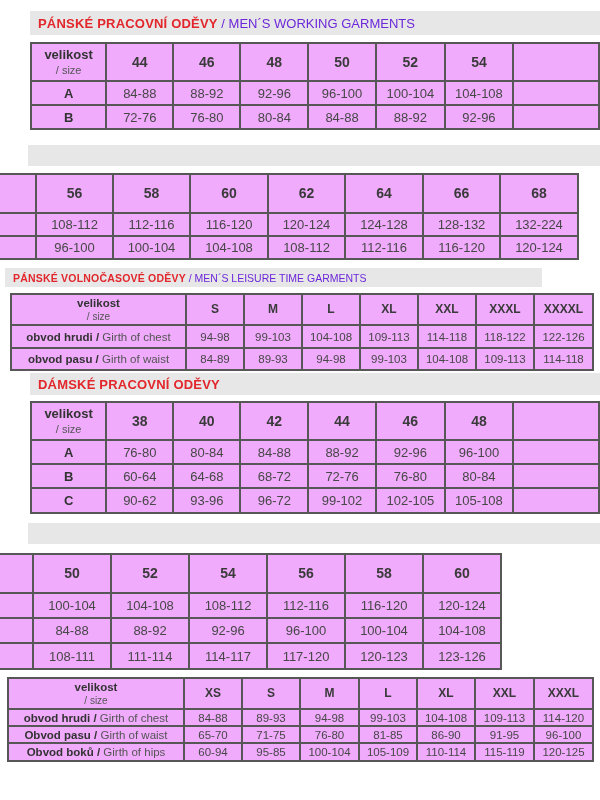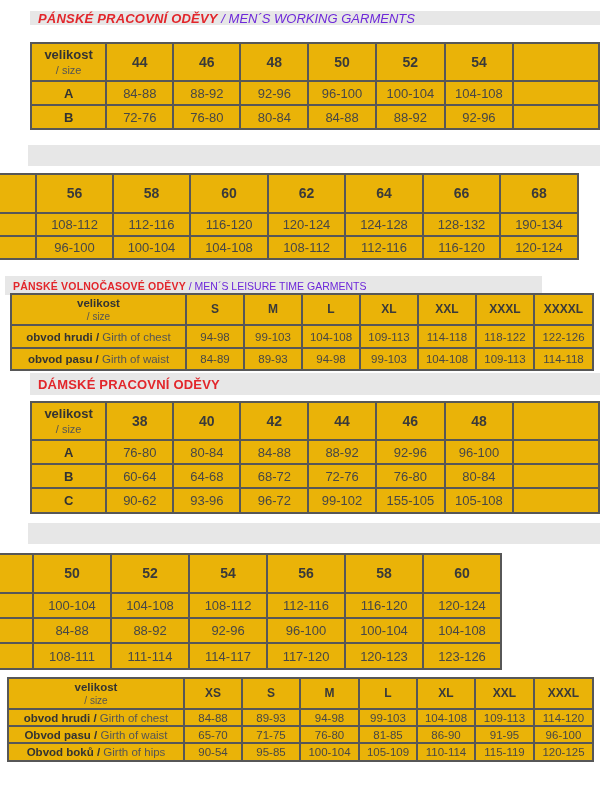--- a/index.html
+++ b/index.html
@@ -6,40 +6,40 @@
   body{
     width:600px;height:800px;position:relative;overflow:hidden;
     background:#ffffff;font-family:"Liberation Sans",sans-serif;
   }
   .bar{position:absolute;background:#e7e7e7;display:flex;align-items:center;padding-left:8px;box-sizing:border-box;}
   .t-b{font-weight:bold;color:#e2262b;letter-spacing:.2px;white-space:pre;}
   .t-l{font-weight:normal;color:#6d28d9;white-space:pre;}
   .title-lg .t-b,.title-lg .t-l{font-size:13px;}
   .title-sm .t-b,.title-sm .t-l{font-size:10.5px;}
   .clip{position:absolute;overflow:hidden;}
-  table{border-collapse:collapse;table-layout:fixed;background:#eab308;}
+  table{border-collapse:collapse;table-layout:fixed;background:#f0abfc;}
   th,td{border:2px solid #575757;text-align:center;vertical-align:middle;padding:0;overflow:hidden;}
   th{font-weight:bold;color:#3a3a3a;font-size:14px;line-height:1.05;}
   td{color:#474747;font-size:13px;}
   td .cb{font-weight:bold;color:#333;}
   td .cr{font-weight:normal;color:#555;}
   th .cb{font-size:13px;font-weight:bold;color:#333;}
   th .cr{font-size:11px;font-weight:normal;color:#555;}
   table.small th{font-size:12px;}
   table.small td{font-size:11.5px;}
   table.small th .cb{font-size:11.5px;}
   table.small th .cr{font-size:10px;}
   table.small td .cb,table.small td .cr{font-size:11.5px;}
 </style>
 </head>
 <body>
 
 <div>
 
-  <div class="bar title-lg" style="left:30px;top:11px;width:570px;height:14px;font-style:italic;">
+  <div class="bar title-lg" style="left:30px;top:11px;width:570px;height:24px;">
     <span class="t-b">PÁNSKÉ PRACOVNÍ ODĚVY</span>
       <span class="t-l"> / MEN´S WORKING GARMENTS</span>
   </div>
 
   <div class="clip" style="left:30px;top:42px;width:570px;height:91px;">
     <table>
         <colgroup>
           <col style="width: 80px;">
           <col style="width: 76px;">
           <col style="width: 76px;">
@@ -114,37 +114,37 @@
         </thead>
         <tbody>
           <tr style="height: 23px;">
             <td></td>
             <td>108-112</td>
             <td>112-116</td>
             <td>116-120</td>
             <td>120-124</td>
             <td>124-128</td>
             <td>128-132</td>
-            <td>190-134</td>
+            <td>132-224</td>
           </tr>
           <tr style="height: 23px;">
             <td></td>
             <td>96-100</td>
             <td>100-104</td>
             <td>104-108</td>
             <td>108-112</td>
             <td>112-116</td>
             <td>116-120</td>
             <td>120-124</td>
           </tr>
         </tbody>
       </table>
   </div>
 
-  <div class="bar title-sm" style="left:5px;top:276px;width:537px;height:19px;">
+  <div class="bar title-sm" style="left:5px;top:268px;width:537px;height:19px;">
     <span class="t-b">PÁNSKÉ VOLNOČASOVÉ ODĚVY</span>
       <span class="t-l"> / MEN´S LEISURE TIME GARMENTS</span>
   </div>
 
   <div class="clip" style="left:10px;top:293px;width:586px;height:80px;">
     <table class="small">
         <colgroup>
           <col style="width: 175px;">
           <col style="width: 58px;">
           <col style="width: 58px;">
@@ -239,21 +239,21 @@
             <td>76-80</td>
             <td>80-84</td>
             <td></td>
           </tr>
           <tr style="height: 25px;">
             <td><span class="cb">C</span></td>
             <td>90-62</td>
             <td>93-96</td>
             <td>96-72</td>
             <td>99-102</td>
-            <td>155-105</td>
+            <td>102-105</td>
             <td>105-108</td>
             <td></td>
           </tr>
         </tbody>
       </table>
   </div>
 
   <div class="bar" style="left:28px;top:523px;width:572px;height:21px;"></div>
 
   <div class="clip" style="left:0;top:553px;width:600px;height:120px;">
@@ -350,21 +350,21 @@
             <td>65-70</td>
             <td>71-75</td>
             <td>76-80</td>
             <td>81-85</td>
             <td>86-90</td>
             <td>91-95</td>
             <td>96-100</td>
           </tr>
           <tr style="height: 18px;">
             <td><span class="cb">Obvod boků /</span><span class="cr"> Girth of hips</span></td>
-            <td>90-54</td>
+            <td>60-94</td>
             <td>95-85</td>
             <td>100-104</td>
             <td>105-109</td>
             <td>110-114</td>
             <td>115-119</td>
             <td>120-125</td>
           </tr>
         </tbody>
       </table>
   </div>

